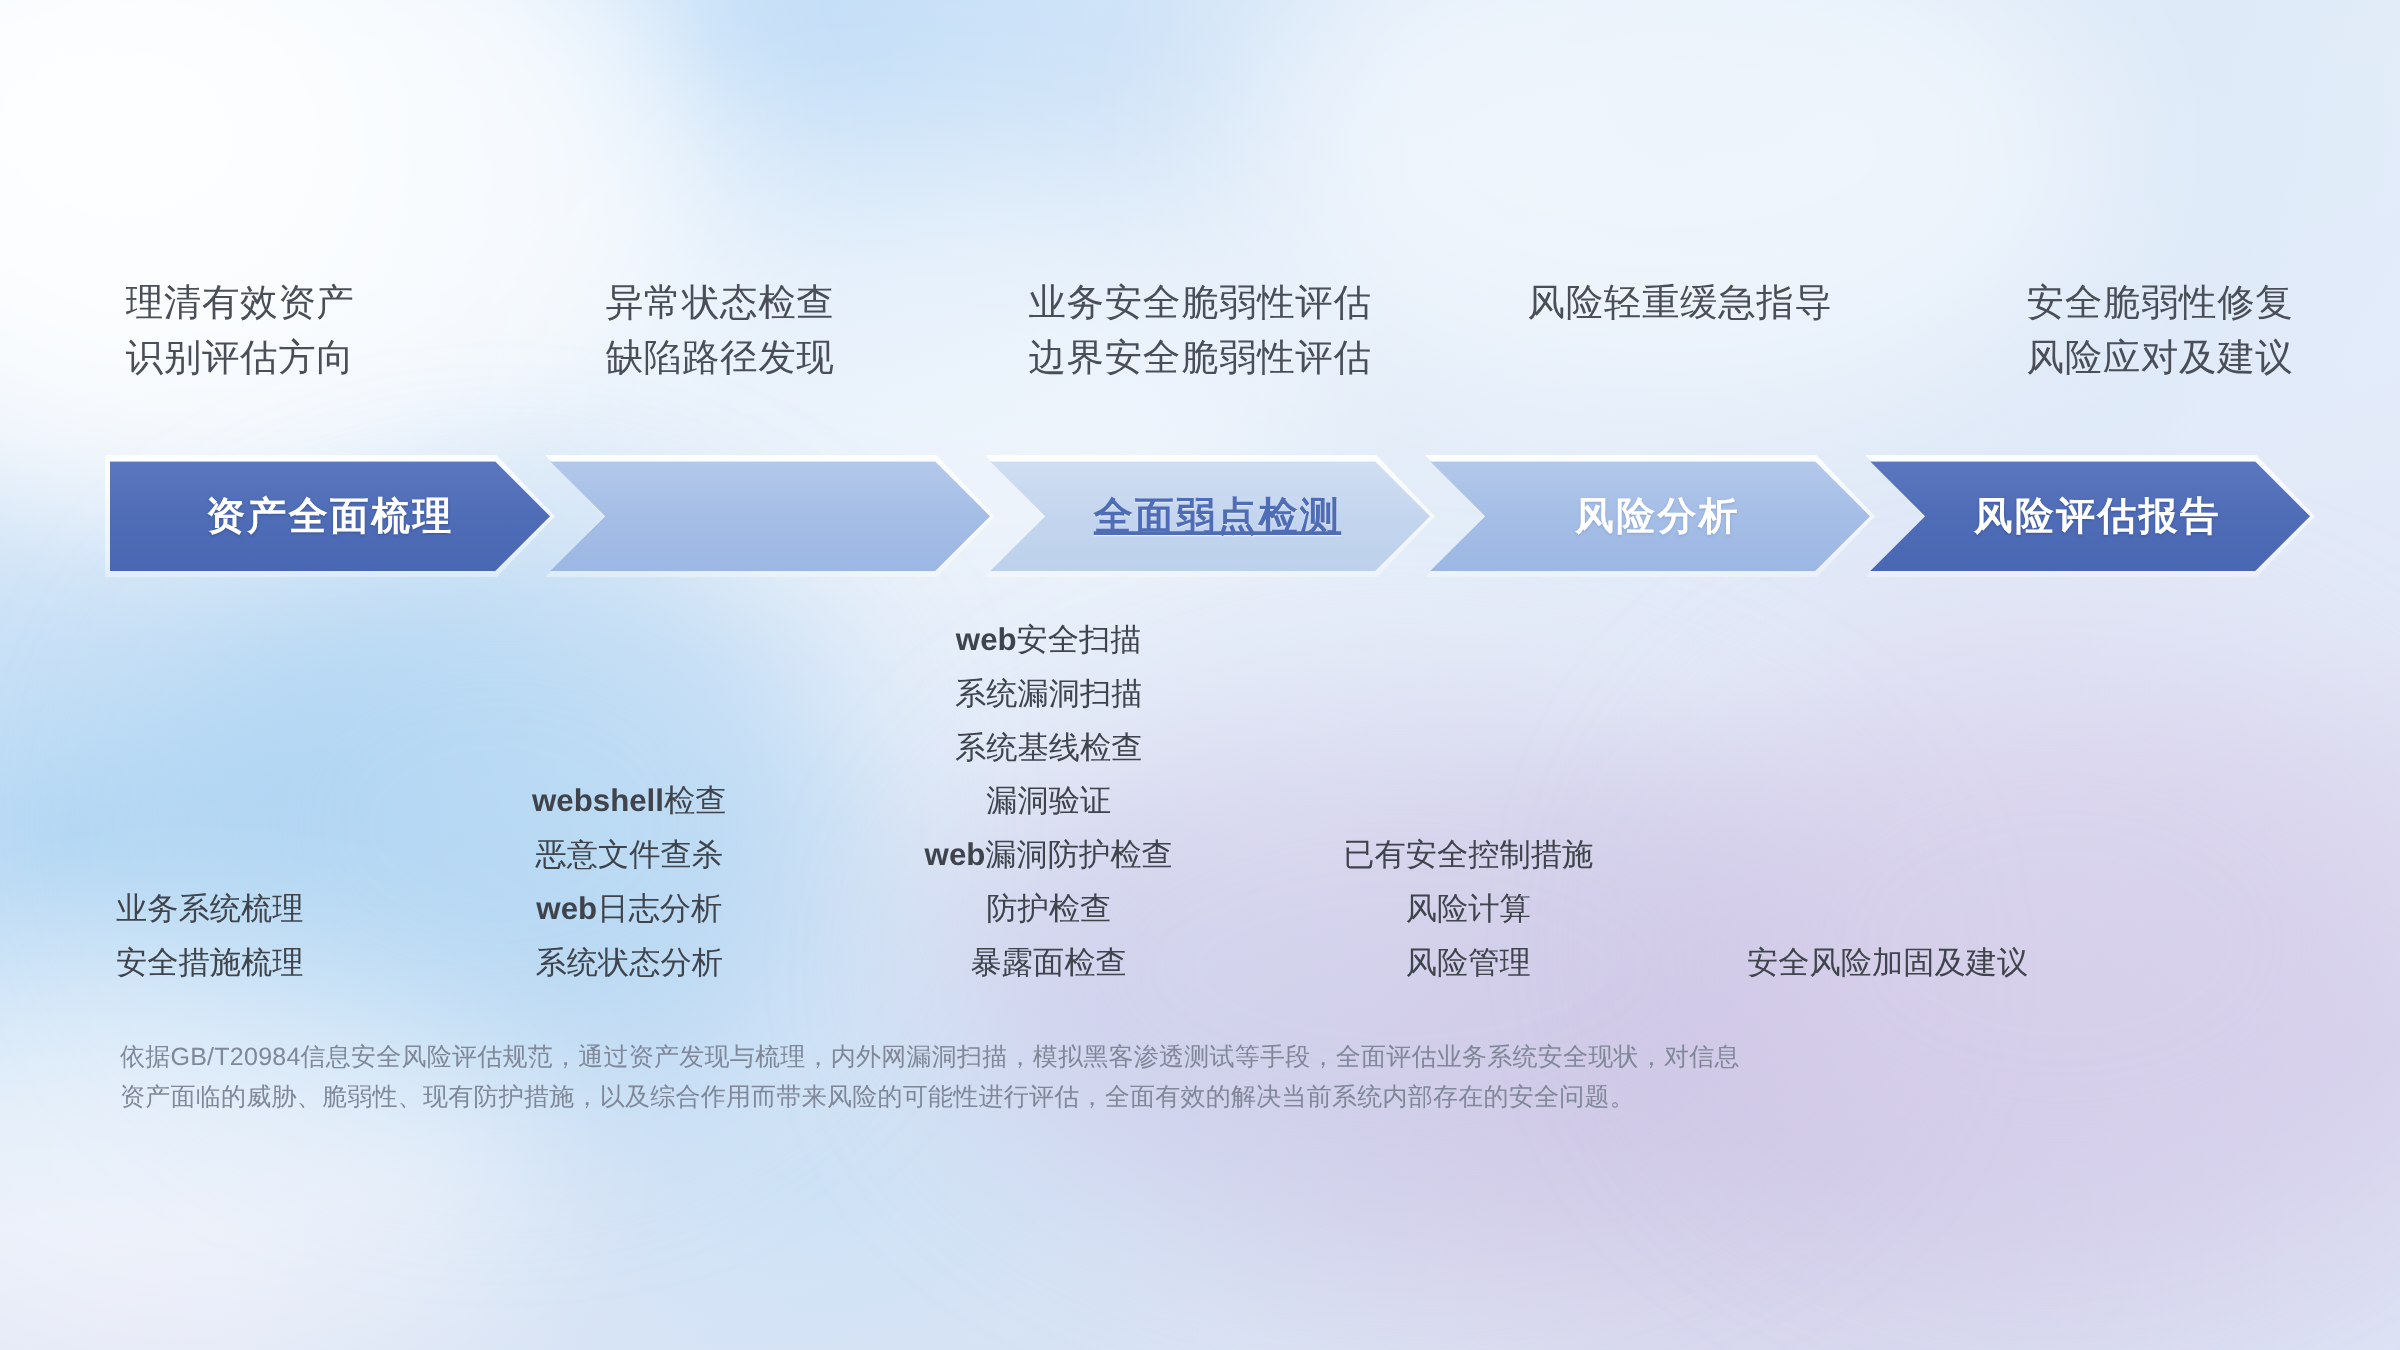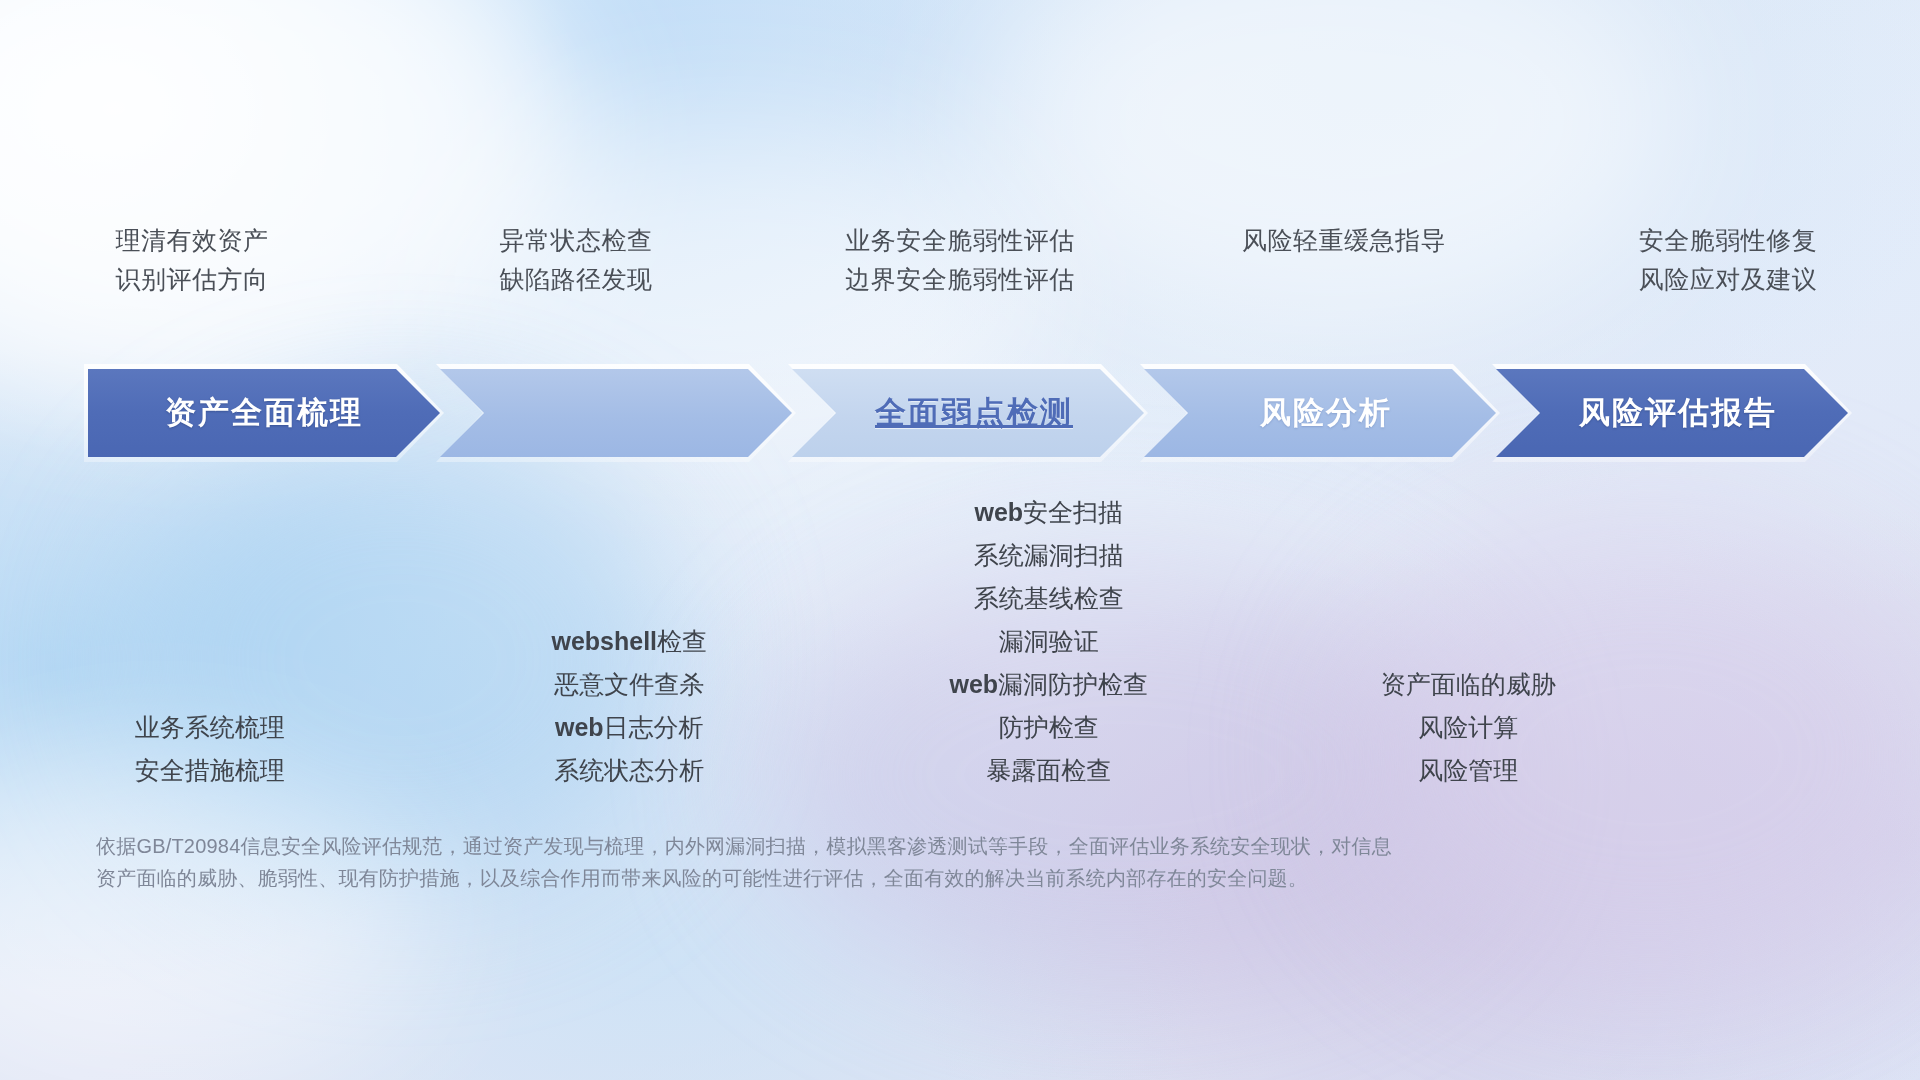--- a/index.html
+++ b/index.html
@@ -29,21 +29,21 @@
   .w3{left:760px;top:560px;width:720px;height:430px;background:rgba(198,186,224,.45);}
   .w4{left:1340px;top:520px;width:620px;height:470px;background:rgba(212,201,232,.45);}
   .w5{left:980px;top:-90px;width:700px;height:420px;background:rgba(255,255,255,.55);}
   .w6{left:430px;top:120px;width:620px;height:330px;background:rgba(255,255,255,.50);}
   .w7{left:-120px;top:760px;width:560px;height:330px;background:rgba(255,255,255,.42);}
 
   
   .toprow{position:absolute;left:0;top:228px;width:1920px;height:110px;display:flex;}
   .topcell{flex:1 1 0;display:flex;flex-direction:column;align-items:center;gap:14px;}
   .topcell .cap{
-    font-size:25px;color:#4a4f57;letter-spacing:.5px;line-height:1;white-space:nowrap;
+    font-size:30px;color:#4a4f57;letter-spacing:.5px;line-height:1;white-space:nowrap;
   }
 
   
   .banner{position:absolute;left:88px;top:369px;width:1760px;height:88px;display:flex;text-align:right;}
   .chev{
     position:relative;flex:1 1 0;height:88px;display:flex;align-items:center;justify-content:center;
   }
   .chev .body{
     position:absolute;inset:0;
     -webkit-clip-path:polygon(0 0, calc(100% - 44px) 0, 100% 50%, calc(100% - 44px) 100%, 0 100%, 44px 50%);
@@ -164,23 +164,26 @@
       <div class="botcell">
         <div class="item"><b>web</b>安全扫描</div>
         <div class="item">系统漏洞扫描</div>
         <div class="item">系统基线检查</div>
         <div class="item">漏洞验证</div>
         <div class="item"><b>web</b>漏洞防护检查</div>
         <div class="item">防护检查</div>
         <div class="item">暴露面检查</div>
       </div>
       <div class="botcell">
-        <div class="item">资产面临的威胁</div>
+        <div class="item">已有安全控制措施</div>
         <div class="item">风险计算</div>
         <div class="item">风险管理</div>
+      </div>
+      <div class="botcell">
+        <div class="item">安全风险加固及建议</div>
       </div>
     </div>
 
   <div class="footer">
     <div>依据GB/T20984信息安全风险评估规范，通过资产发现与梳理，内外网漏洞扫描，模拟黑客渗透测试等手段，全面评估业务系统安全现状，对信息</div>
     <div>资产面临的威胁、脆弱性、现有防护措施，以及综合作用而带来风险的可能性进行评估，全面有效的解决当前系统内部存在的安全问题。</div>
   </div>
 </div>
 
 </body></html>

